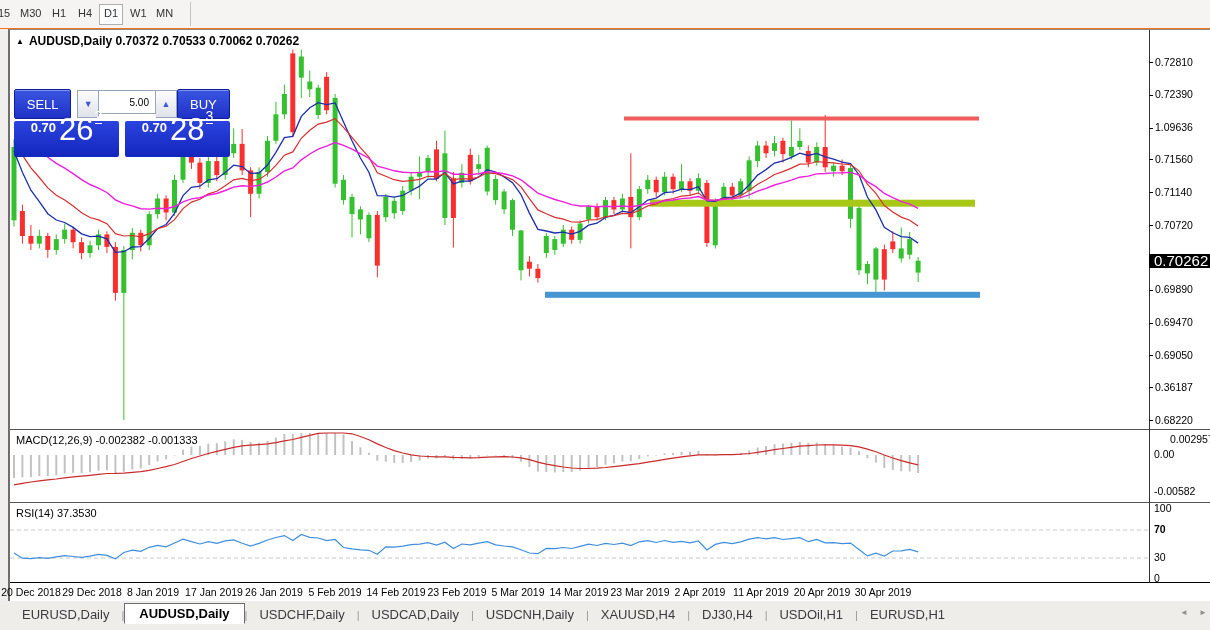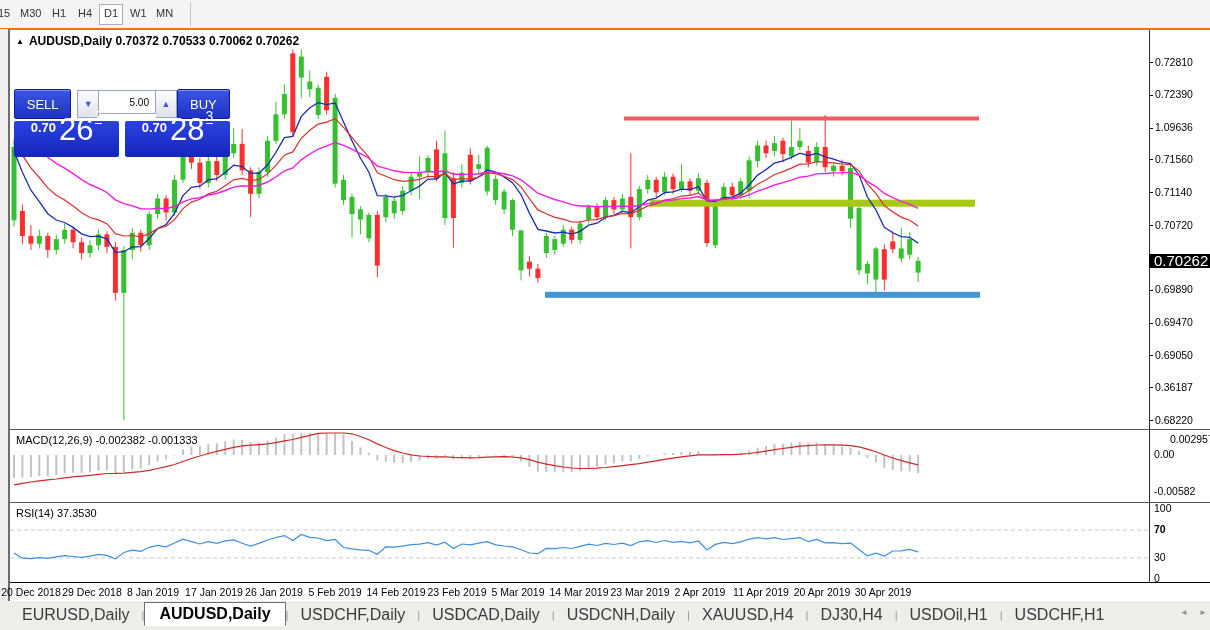--- a/index.html
+++ b/index.html
@@ -53,21 +53,21 @@
   #sell-price{left:0;}
   #buy-price{left:111px;}
   .tp-prefix{font-size:13px;font-weight:bold;margin-right:3px;margin-bottom:4px;}
   .tp-big{font-size:31px;line-height:30px;font-weight:400;}
   .tp-sup{font-size:14px;position:relative;top:-13px;margin-left:1px;
           border-bottom:1px solid #fff;line-height:14px;}
 
   
   #bottom-strip{position:absolute;left:0;top:601px;width:1210px;height:29px;background:#efede9;}
   #tab-bar{position:absolute;left:10px;top:2px;height:23px;display:flex;align-items:center;}
-  .tab{font-size:16px;color:#3c3c3c;padding:2px 12px;cursor:default;white-space:nowrap;}
+  .tab{font-size:13px;color:#3c3c3c;padding:2px 12px;cursor:default;white-space:nowrap;}
   .tab.active{background:#fff;color:#000;font-weight:bold;border:1px solid #6e6e6e;
               border-bottom:1px solid #fff;padding:2px 14px;position:relative;top:-1px;}
   .tab-sep{color:#999;font-size:11px;}
   .scroll-arrow{position:absolute;top:7px;font-size:8px;color:#8f8f8f;cursor:default;}
   #scroll-left{left:1180px;} #scroll-right{left:1199px;}
 </style>
 </head>
 <body>
 
 <div id="stage">
@@ -512,18 +512,18 @@
         <div class="tab">USDCAD,Daily</div>
         <div class="tab-sep">|</div>
         <div class="tab">USDCNH,Daily</div>
         <div class="tab-sep">|</div>
         <div class="tab">XAUUSD,H4</div>
         <div class="tab-sep">|</div>
         <div class="tab">DJ30,H4</div>
         <div class="tab-sep">|</div>
         <div class="tab">USDOil,H1</div>
         <div class="tab-sep">|</div>
-        <div class="tab">USDCHF,H1</div>
+        <div class="tab">EURUSD,H1</div>
       </div>
     <div id="scroll-left" class="scroll-arrow">◄</div>
     <div id="scroll-right" class="scroll-arrow">►</div>
   </div>
 </div>
 
 </body></html>

